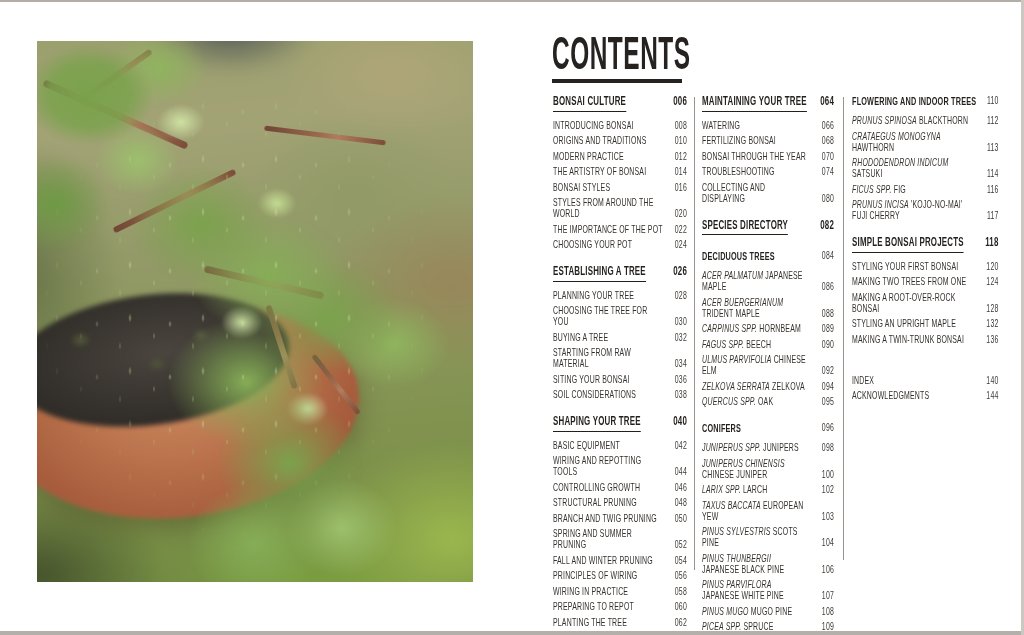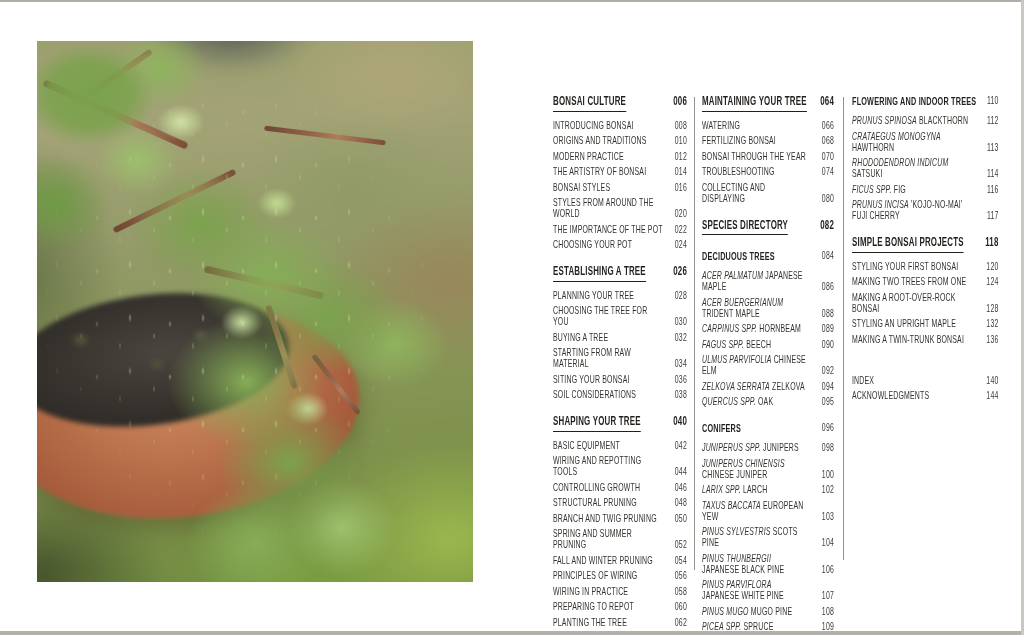--- a/index.html
+++ b/index.html
@@ -152,20 +152,24 @@
     <div class="branch b2"></div>
     <div class="branch b3"></div>
     <div class="branch b4"></div>
     <div class="branch b5"></div>
     <div class="branch b6"></div>
     <div class="branch b7"></div>
     <div class="ph-foliage"></div>
     <div class="ph-needles"></div>
   </div>
 
+  <div class="title-wrap">
+    <div class="title-text">CONTENTS</div>
+    <div class="title-underline"></div>
+  </div>
 
   <div class="col col1">
       <div class="section major">
         <div class="row sec-head">
           <span class="sec-title">BONSAI CULTURE</span>
           <span class="num sec-num">006</span>
         </div>
         <div class="row">
           <span class="lbl"><span>INTRODUCING BONSAI</span></span>
           <span class="num">008</span>

